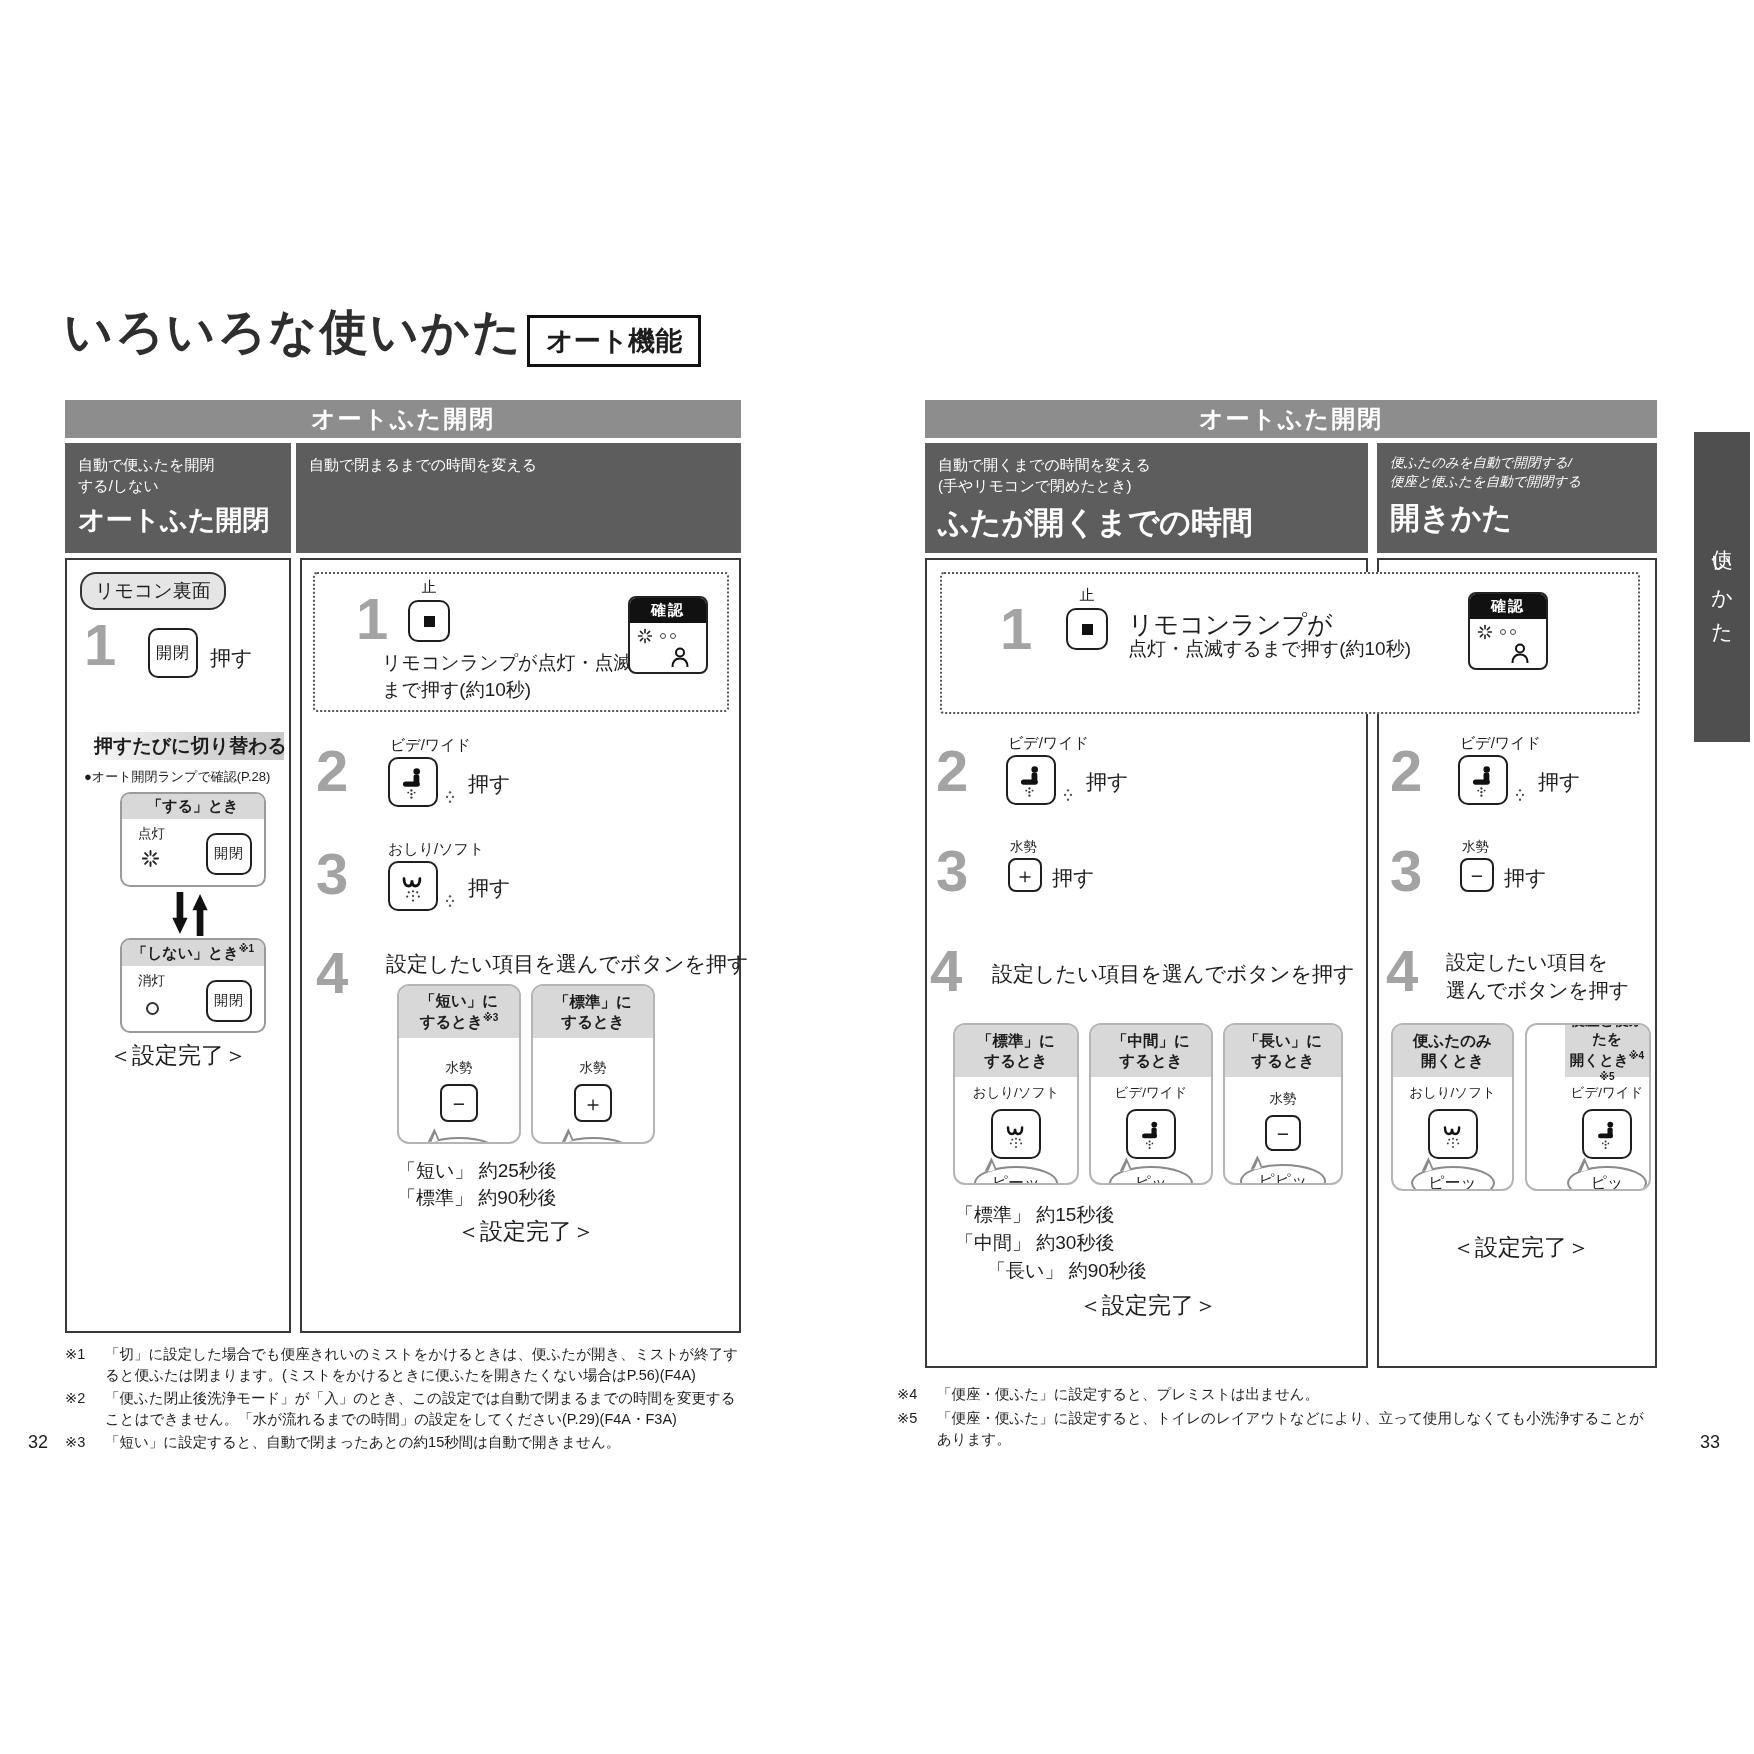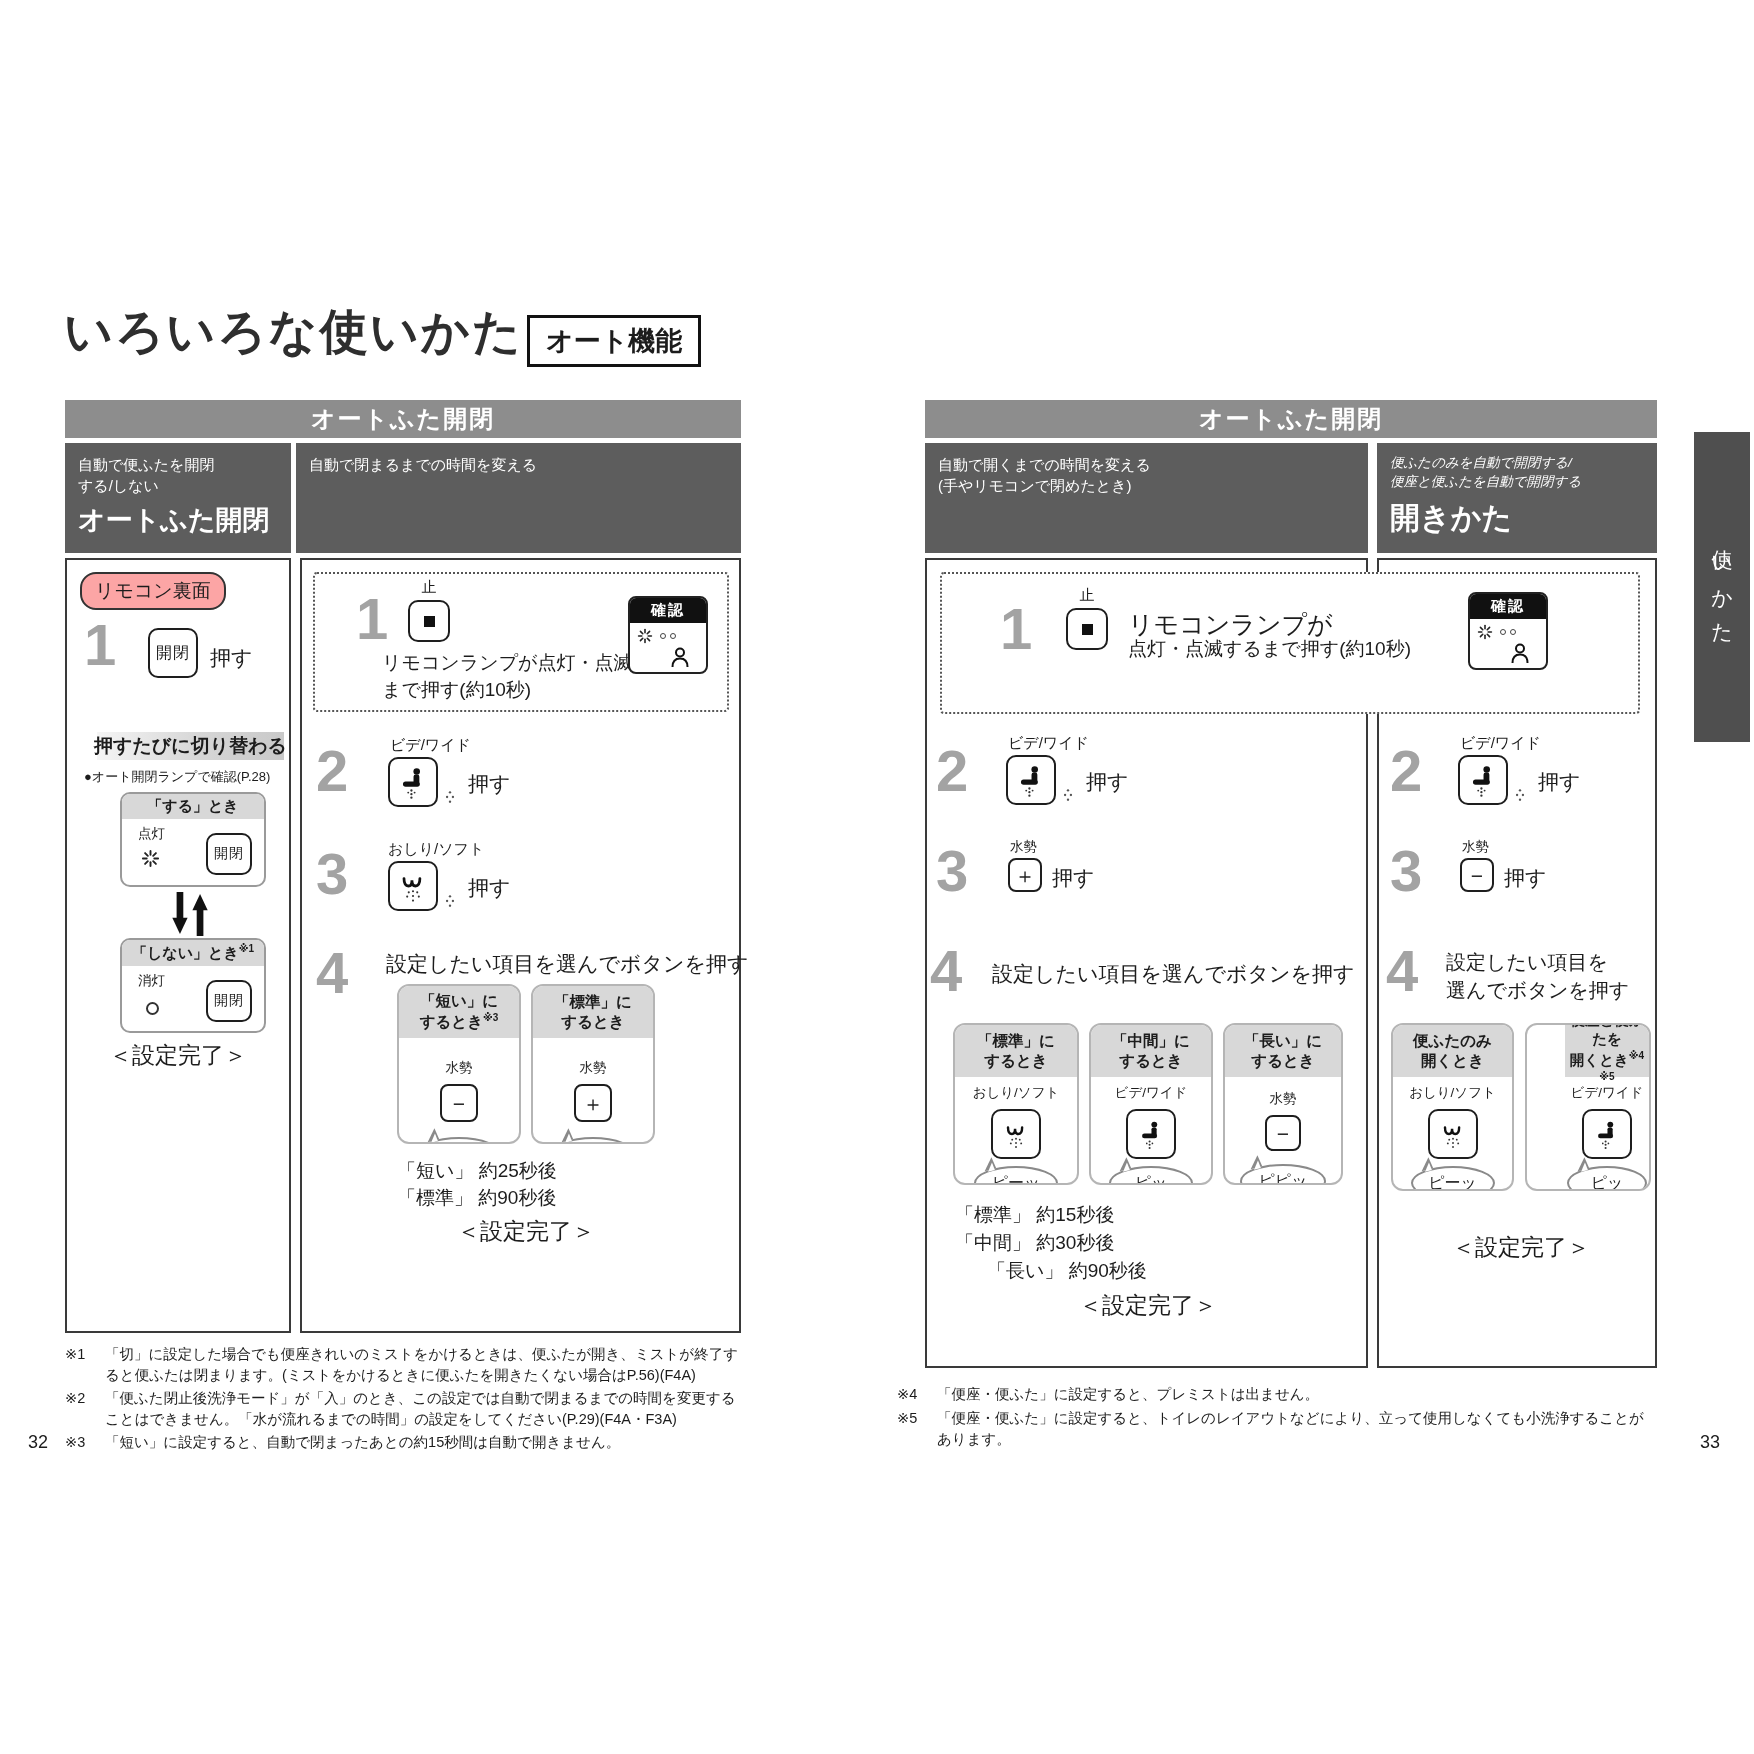--- a/index.html
+++ b/index.html
@@ -17,21 +17,21 @@
   .content-box{border:2px solid #3a3a3a;background:#fff;}
   .dotted-box{border:2px dotted #555;border-radius:4px;background:#fff;z-index:3;}
   .stepnum{font-size:58px;font-weight:bold;color:#a3a3a3;line-height:1;z-index:4;}
   .key{border:2px solid #1e1e1e;border-radius:10px;background:#fff;display:flex;align-items:center;justify-content:center;z-index:4;}
   .key.oc{font-size:16px;font-weight:normal;letter-spacing:1px;}
   .mini-key{border:2px solid #1e1e1e;border-radius:8px;background:#fff;display:flex;align-items:center;justify-content:center;font-size:21px;line-height:1;}
   .stop-sq{width:11px;height:11px;background:#111;}
   .keylabel{font-size:15px;white-space:nowrap;z-index:4;}
   .press{font-size:21px;white-space:nowrap;z-index:4;}
   .instr{font-size:21px;white-space:nowrap;z-index:4;}
-  .pill{border:2px solid #333;border-radius:16px;padding:4px 13px;font-size:19px;white-space:nowrap;background:#fca5a5;}
+  .pill{border:2px solid #333;border-radius:16px;padding:4px 13px;font-size:19px;white-space:nowrap;background:#e5e5e5;}
   .gradbar{background:linear-gradient(90deg,#f5f5f5 0%,#d6d6d6 55%,#c9c9c9 100%);font-weight:bold;font-size:19px;display:flex;align-items:center;justify-content:center;white-space:nowrap;}
   .note{font-size:13px;white-space:nowrap;}
   .mini-panel{border:2px solid #9a9a9a;border-radius:10px;background:#fff;overflow:hidden;}
   .mini-head{background:#d8d8d8;font-weight:bold;font-size:15px;text-align:center;padding:3px 0;white-space:nowrap;}
   .mini-head sup{font-size:10px;}
   .mini-body{position:relative;height:66px;}
   .lamp-label{position:absolute;left:16px;top:6px;font-size:13.5px;}
   .off-dot{position:absolute;width:9px;height:9px;border:2px solid #333;border-radius:50%;}
   .opt-card{border:2px solid #b5b5b5;border-radius:12px;background:#fff;overflow:hidden;display:flex;flex-direction:column;text-align:center;z-index:4;}
   .opt-head{background:#d8d8d8;font-weight:bold;font-size:15.5px;line-height:1.3;padding:5px 2px;min-height:42px;display:flex;flex-direction:column;justify-content:center;}
@@ -249,20 +249,21 @@
 <div class="abs fnrow" style="left:65px;top:1432px;width:690px;">
   <div class="fnmark">※3</div>
   <div class="fntext" style="max-width:645px;">「短い」に設定すると、自動で閉まったあとの約15秒間は自動で開きません。</div>
 </div>
 
 <div class="abs hdr-bar" style="left:925px;top:400px;width:732px;height:38px;">オートふた開閉</div>
 
 <div class="abs hdr-block" style="left:925px;top:443px;width:443px;height:110px;">
   <div class="hdr-desc">自動で開くまでの時間を変える</div>
   <div class="hdr-desc">(手やリモコンで閉めたとき)</div>
+  <div class="hdr-title" style="font-size:31px;">ふたが開くまでの時間</div>
 </div>
 
 <div class="abs hdr-block" style="left:1377px;top:443px;width:280px;height:110px;">
   <div class="hdr-desc sm">便ふたのみを自動で開閉する/</div>
   <div class="hdr-desc sm">便座と便ふたを自動で開閉する</div>
   <div class="hdr-title" style="font-size:30px;">開きかた</div>
 </div>
 
 <div class="abs content-box" style="left:925px;top:558px;width:443px;height:810px;"></div>
 <div class="abs content-box" style="left:1377px;top:558px;width:280px;height:810px;"></div>

